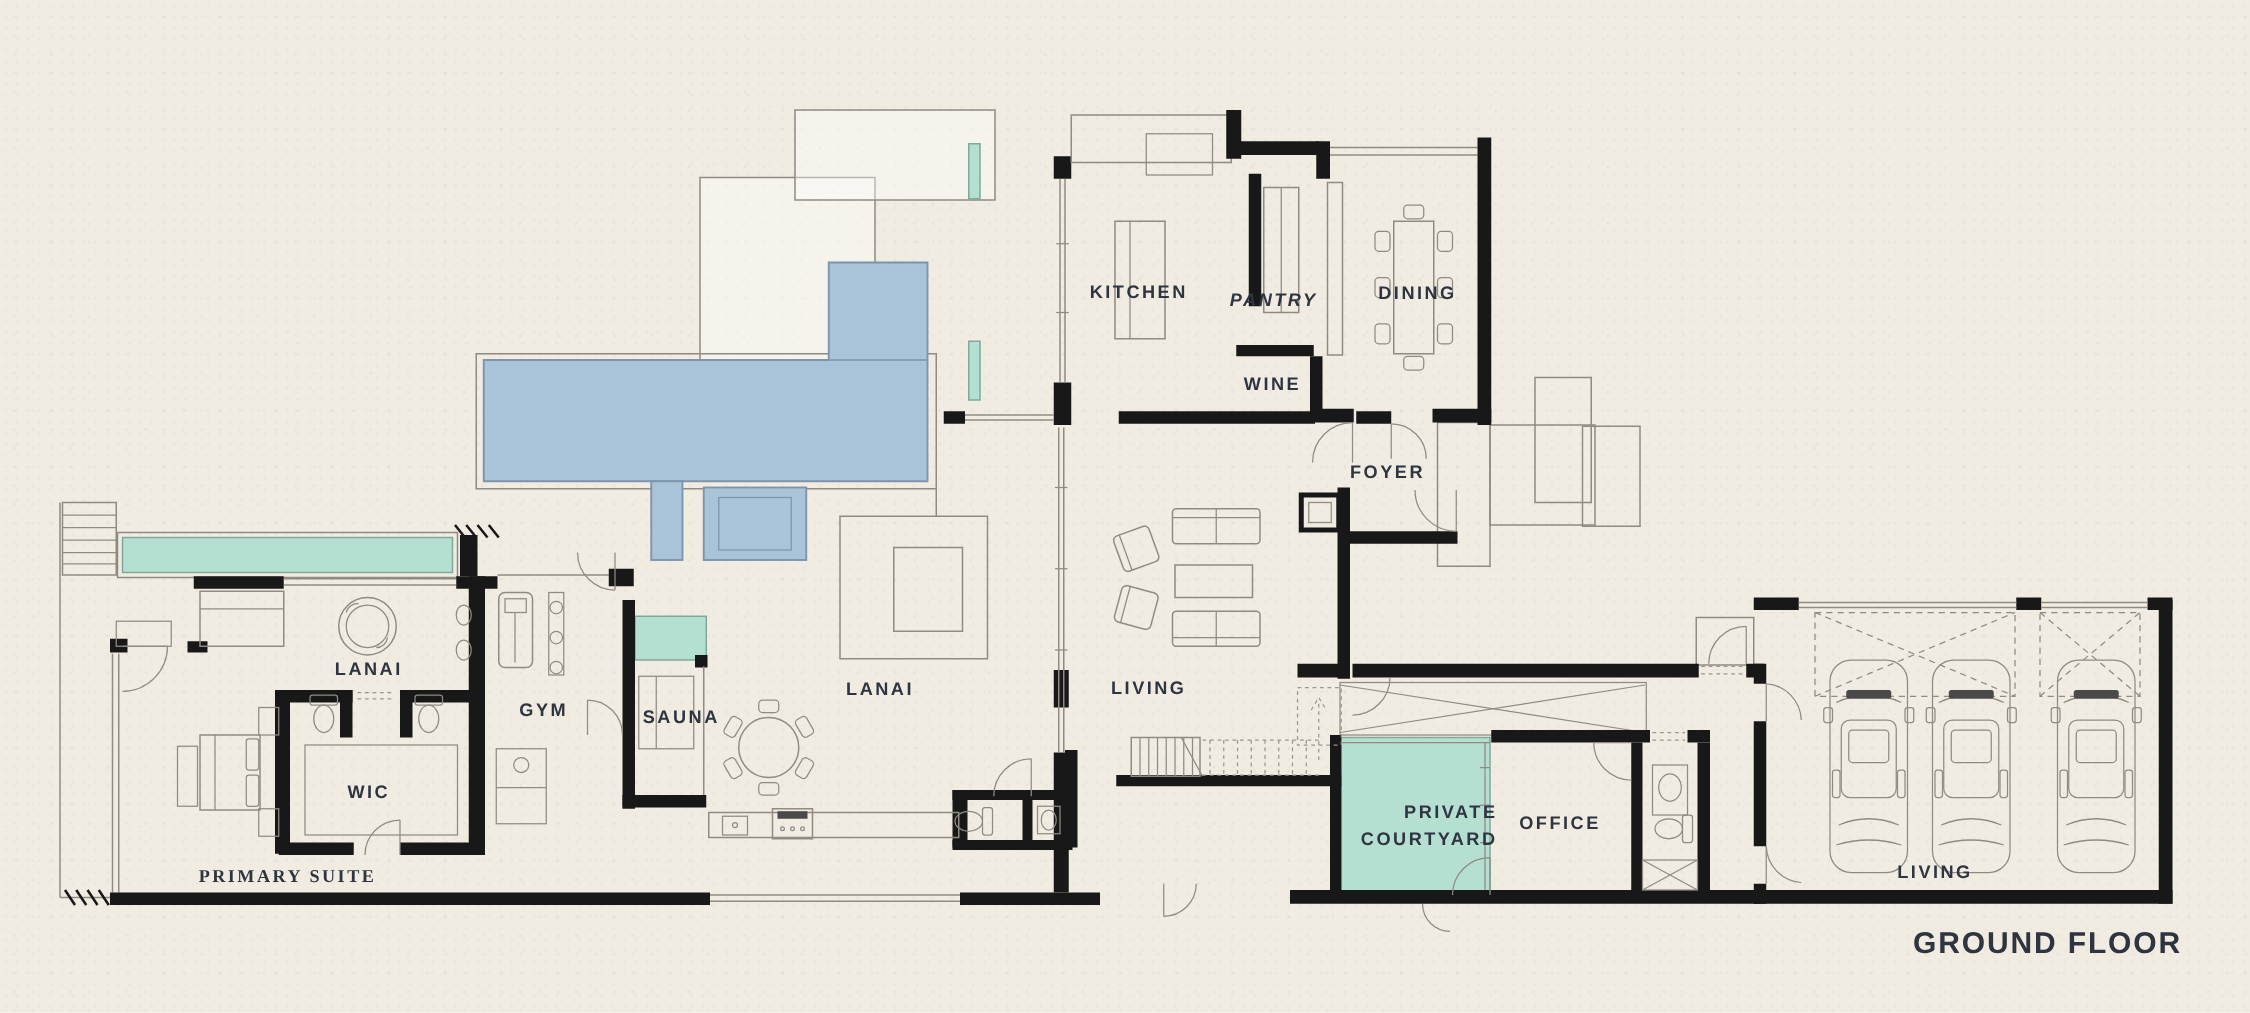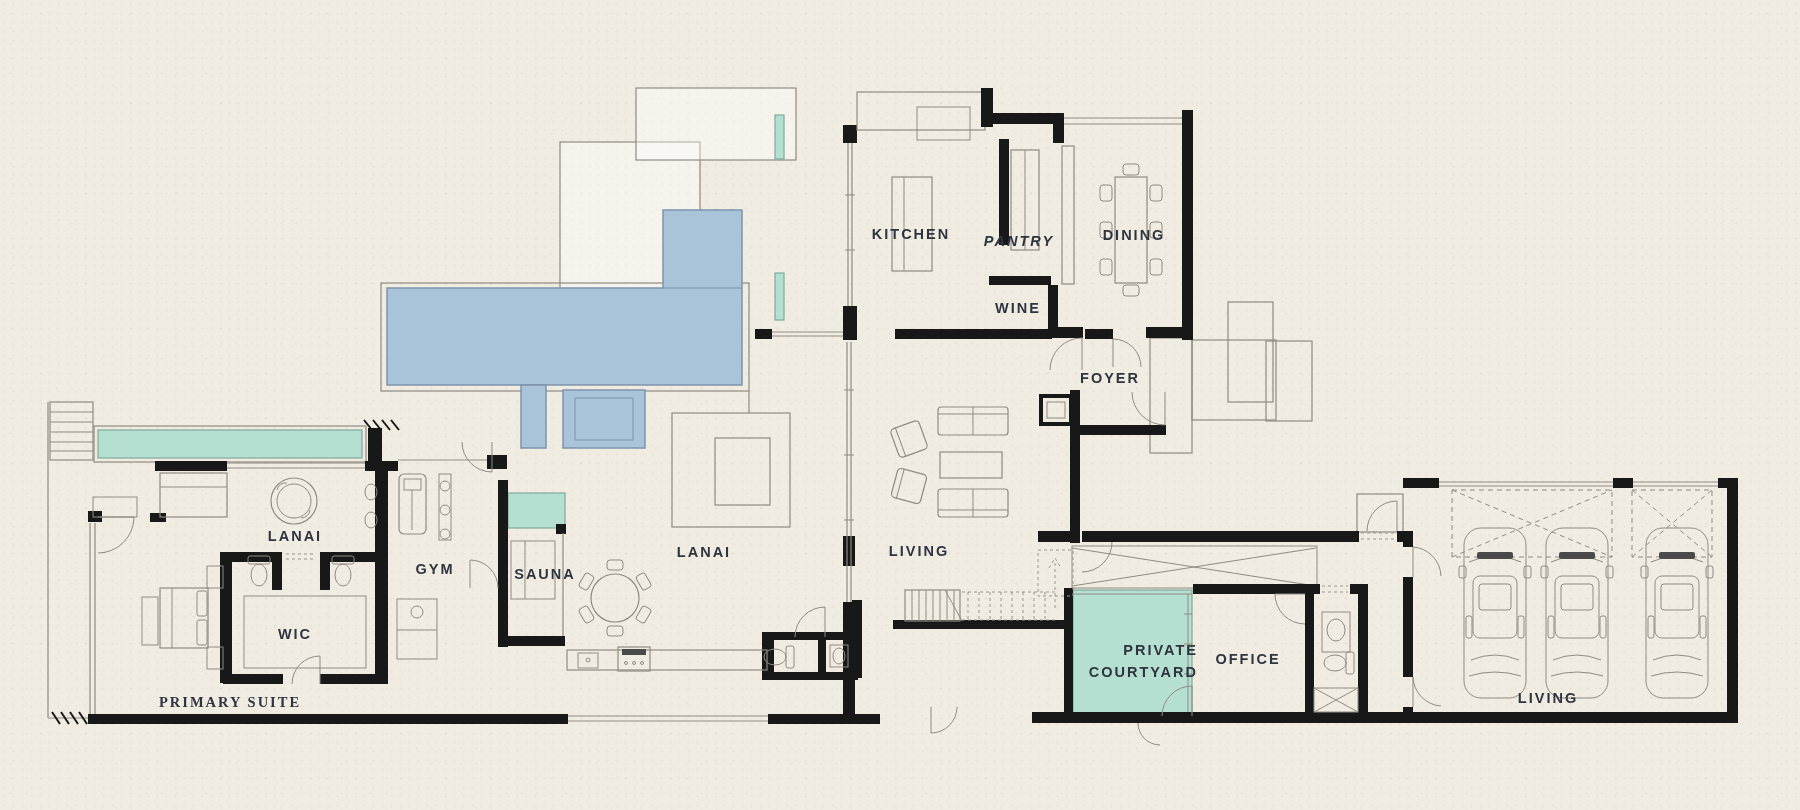--- a/index.html
+++ b/index.html
@@ -439,13 +439,14 @@
   <div class="room-label" style="left:435px; top:569px;">GYM</div>
   <div class="room-label" style="left:529px; top:574px;padding-left:32px;">SAUNA</div>
   <div class="room-label" style="left:704px; top:552px;">LANAI</div>
   <div class="room-label" style="left:919px; top:551px;text-align:right;">LIVING</div>
   <div class="room-label" style="left:295px; top:634px;">WIC</div>
   <div class="room-label" style="left:230px; top:702px;font-family:Liberation Serif, serif;">PRIMARY SUITE</div>
   <div class="room-label wrap" style="left:1118px; top:662px;text-align:right;">PRIVATE COURTYARD</div>
   <div class="room-label" style="left:1248px; top:659px;">OFFICE</div>
   <div class="room-label" style="left:1548px; top:698px;">LIVING</div>
 
+  <div class="floor-title" style="left:1638px; top:755px;">GROUND FLOOR</div>
 </div>
 
 </body></html>

